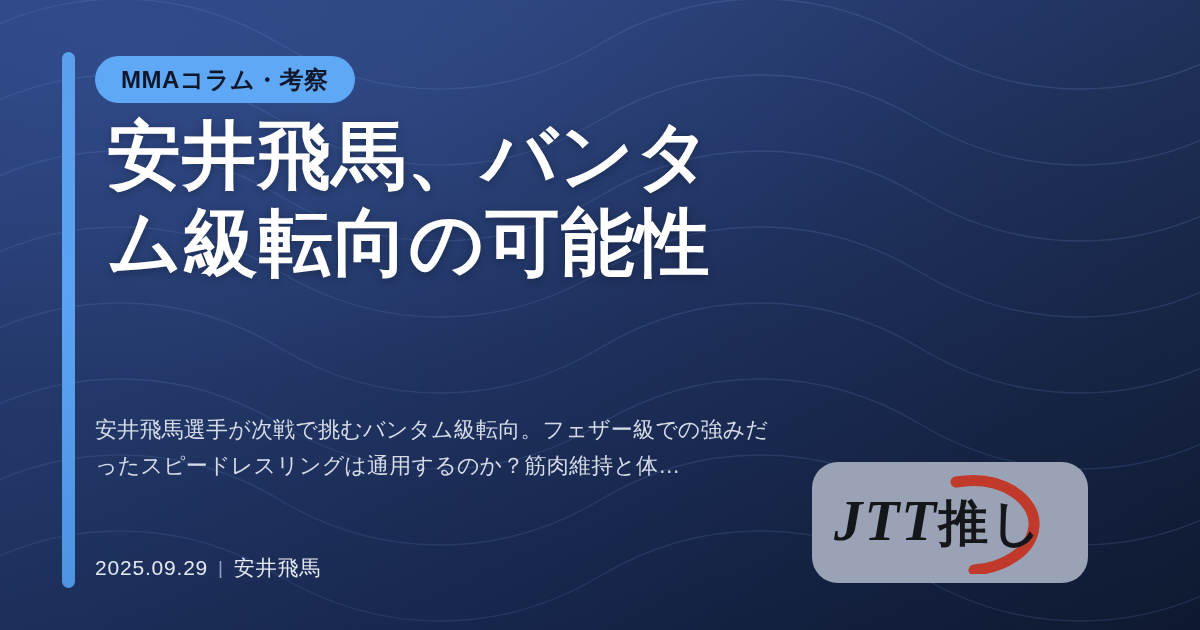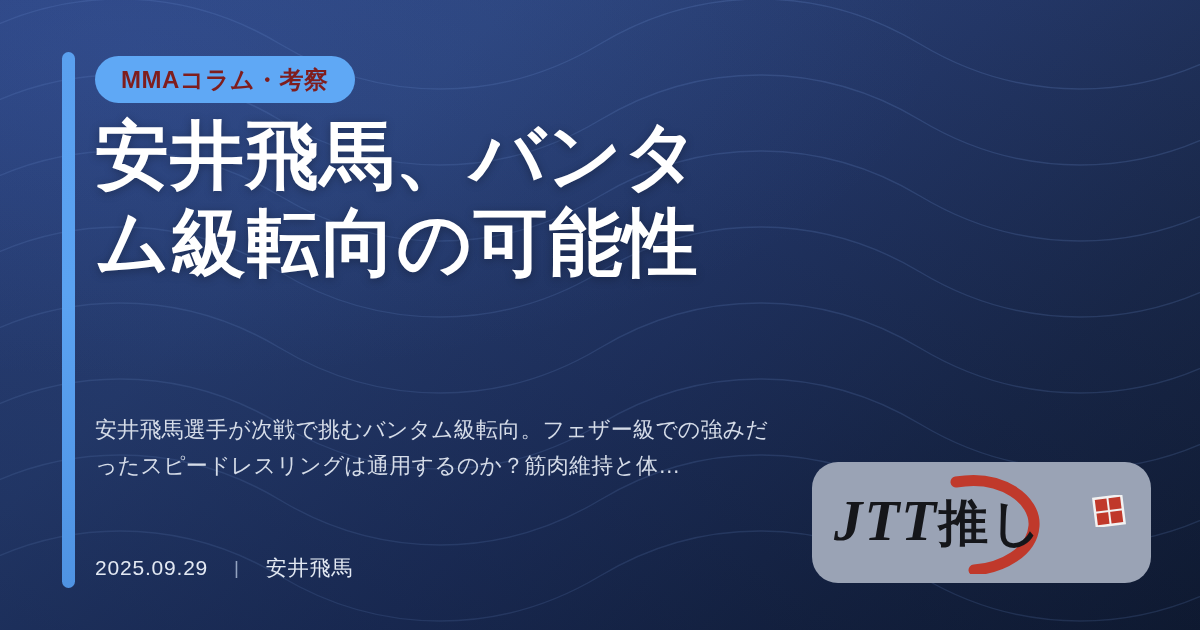--- a/index.html
+++ b/index.html
@@ -53,72 +53,72 @@
     position: absolute;
     left: 0;
     top: 56px;
     display: inline-flex;
     align-items: center;
     justify-content: center;
     height: 47px;
     padding: 0 26px;
     border-radius: 24px;
     background: #5fa8f5;
-    color: #7f1d1d;
+    color: #0f172a;
     font-size: 24px;
     font-weight: 700;
     letter-spacing: 0.5px;
     white-space: nowrap;
   }
 
   .title {
     position: absolute;
     left: 0;
     top: 112px;
     width: 730px;
     margin: 0;
     color: #ffffff;
     font-size: 74px;
     font-weight: 700;
     line-height: 1.18;
     letter-spacing: 1px;
     text-shadow: 0 2px 10px rgba(0,0,0,0.28);
   }
-  .title-line { display: block; white-space: nowrap; }
+  .title-line { display: block; white-space: nowrap; margin-left: 12px; }
 
   .description {
     position: absolute;
     left: 0;
     top: 412px;
     width: 690px;
     margin: 0;
     color: #d5dce8;
     font-size: 22px;
     line-height: 1.65;
     letter-spacing: 0.2px;
   }
 
   .meta {
     position: absolute;
     left: 0;
     top: 554px;
     display: flex;
     align-items: center;
-    gap: 26px;
+    gap: 10px;
     color: #e3e9f3;
     font-size: 21px;
     letter-spacing: 0.8px;
   }
   .meta-sep { color: #93a3c0; font-size: 19px; }
 
   .logo-box {
     position: absolute;
     left: 812px;
     top: 462px;
-    width: 339px;
+    width: 276px;
     height: 121px;
     border-radius: 26px;
     background: #9aa3b5;
     overflow: hidden;
   }
   .logo-inner {
     position: absolute;
     inset: 0;
   }
   .logo-text {

